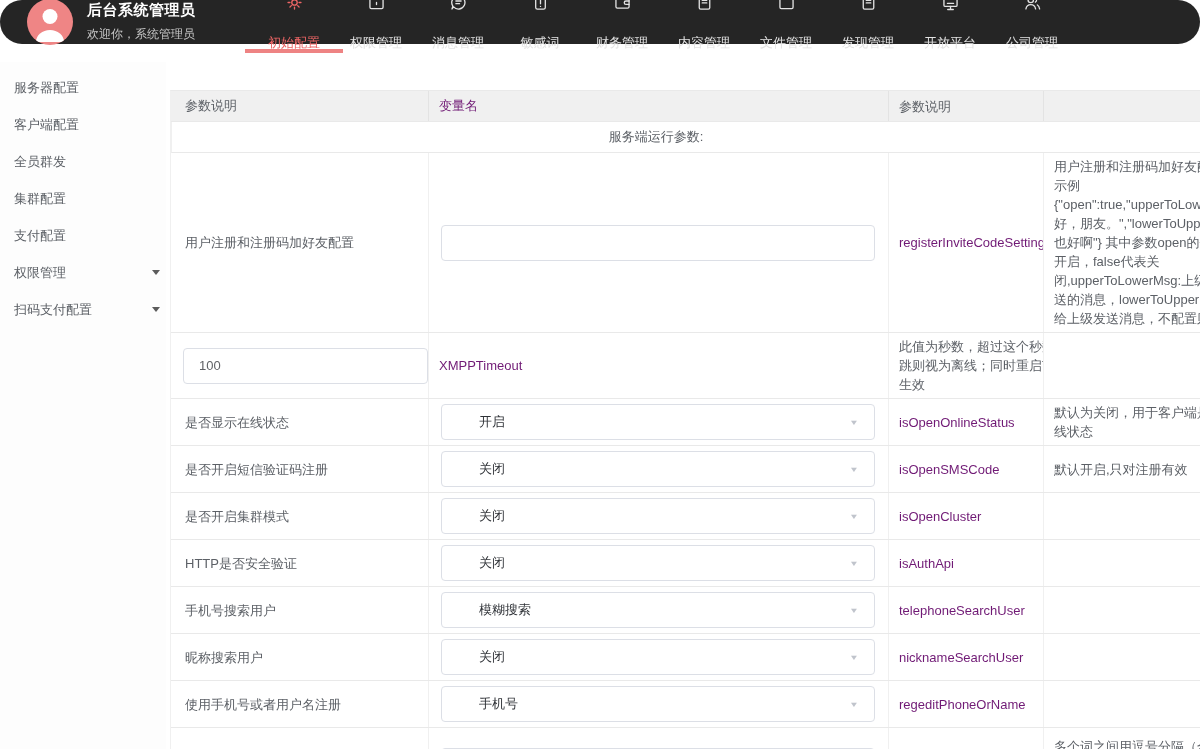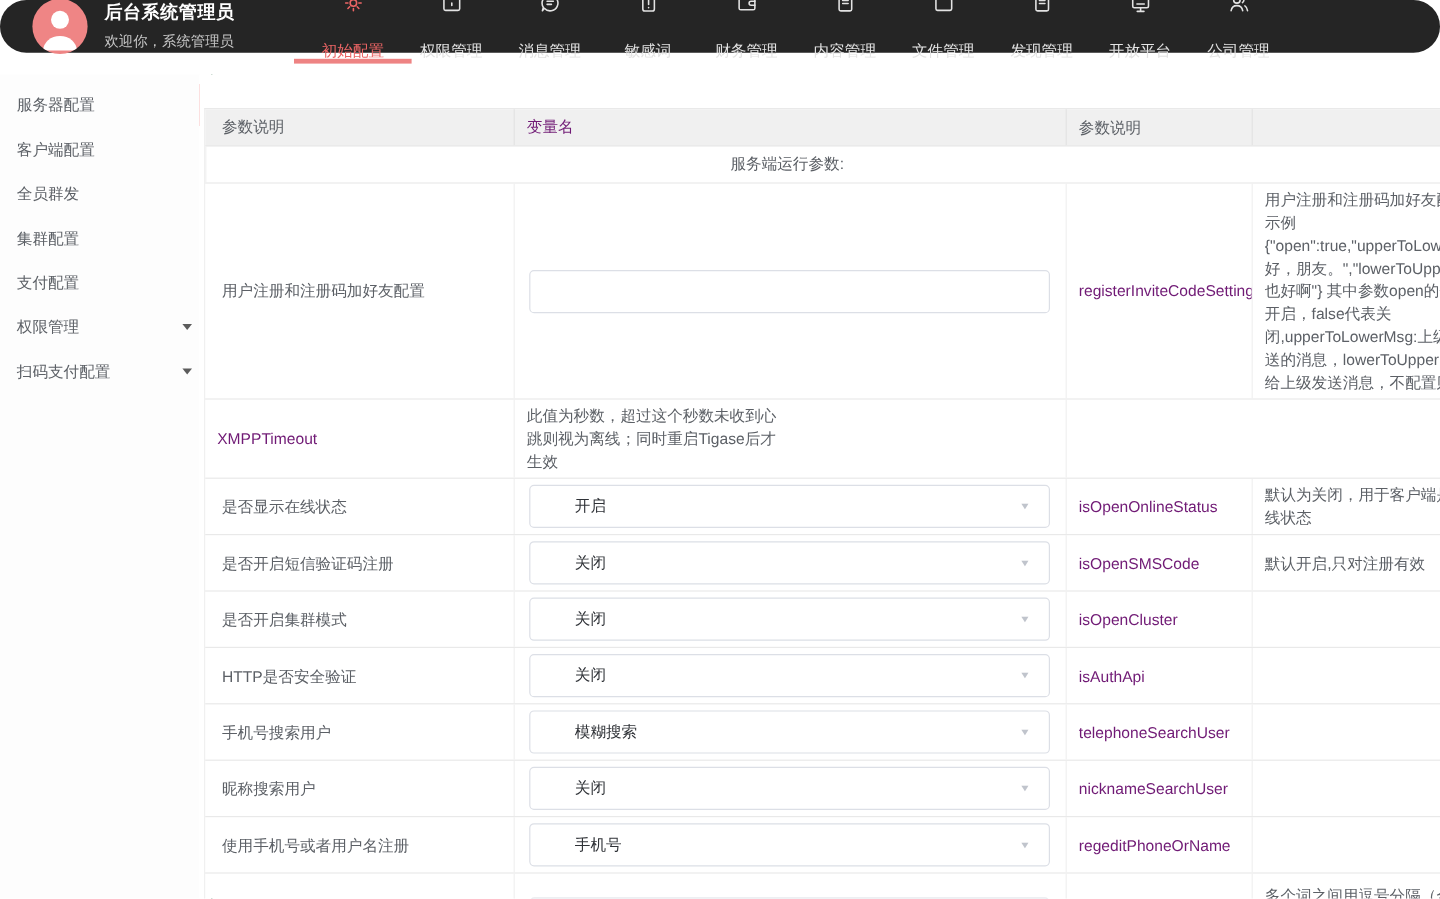--- a/index.html
+++ b/index.html
@@ -212,20 +212,23 @@
             <div class="dline">{"open":true,"upperToLowerMsg":"你</div>
             <div class="dline">好，朋友。","lowerToUpperMsg":"你</div>
             <div class="dline">也好啊"} 其中参数open的值true代表</div>
             <div class="dline">开启，false代表关</div>
             <div class="dline">闭,upperToLowerMsg:上级给下级发</div>
             <div class="dline">送的消息，lowerToUpperMsg:下级</div>
             <div class="dline">给上级发送消息，不配置则不发送</div>
           </div>
         </div>
         <div class="trow" style="min-height: 62px;">
+          <div class="cell c-ctrl">
+            <input class="ctl" type="text" value="100" style="">
+          </div>
           <div class="cell c-var">
             <span class="dline">XMPPTimeout</span>
           </div>
           <div class="cell c-desc">
             <div class="dline">此值为秒数，超过这个秒数未收到心</div>
             <div class="dline">跳则视为离线；同时重启Tigase后才</div>
             <div class="dline">生效</div>
           </div>
         </div>
         <div class="trow" style="min-height: 47px;">

